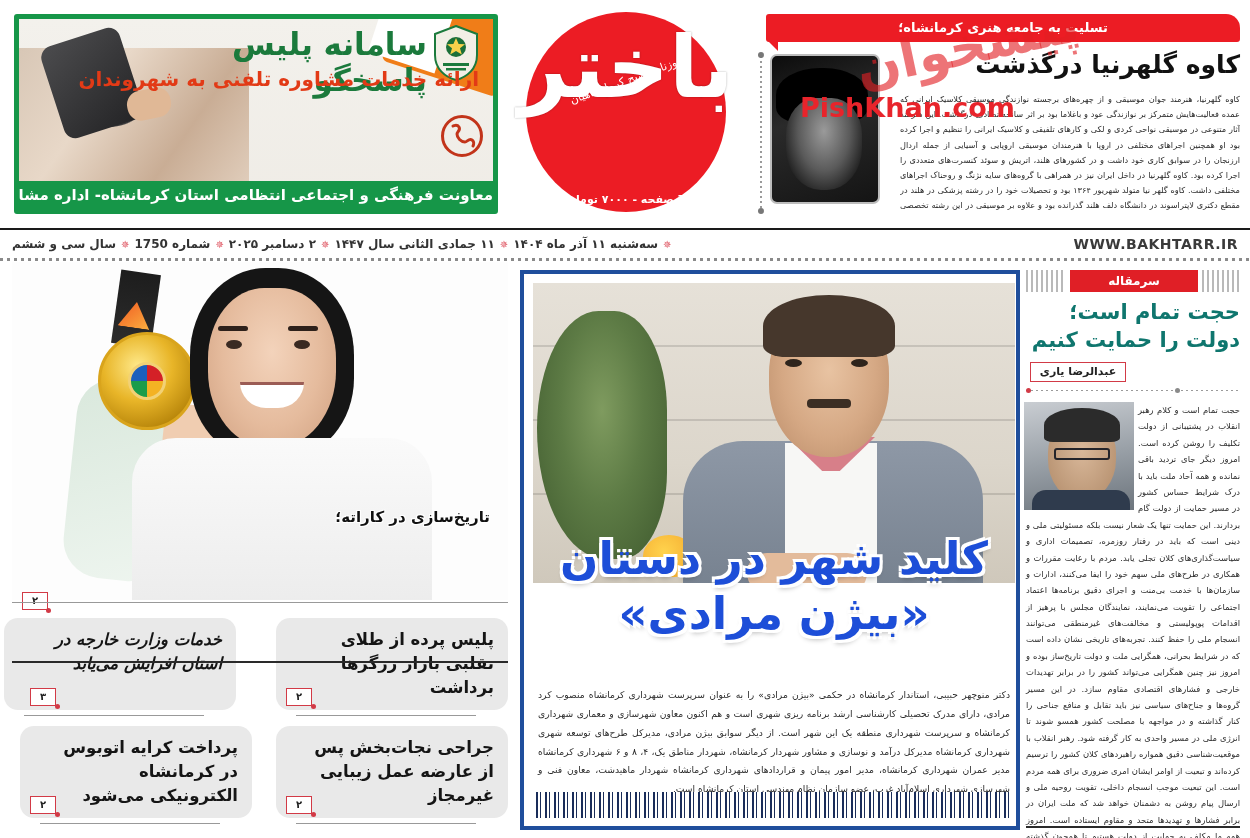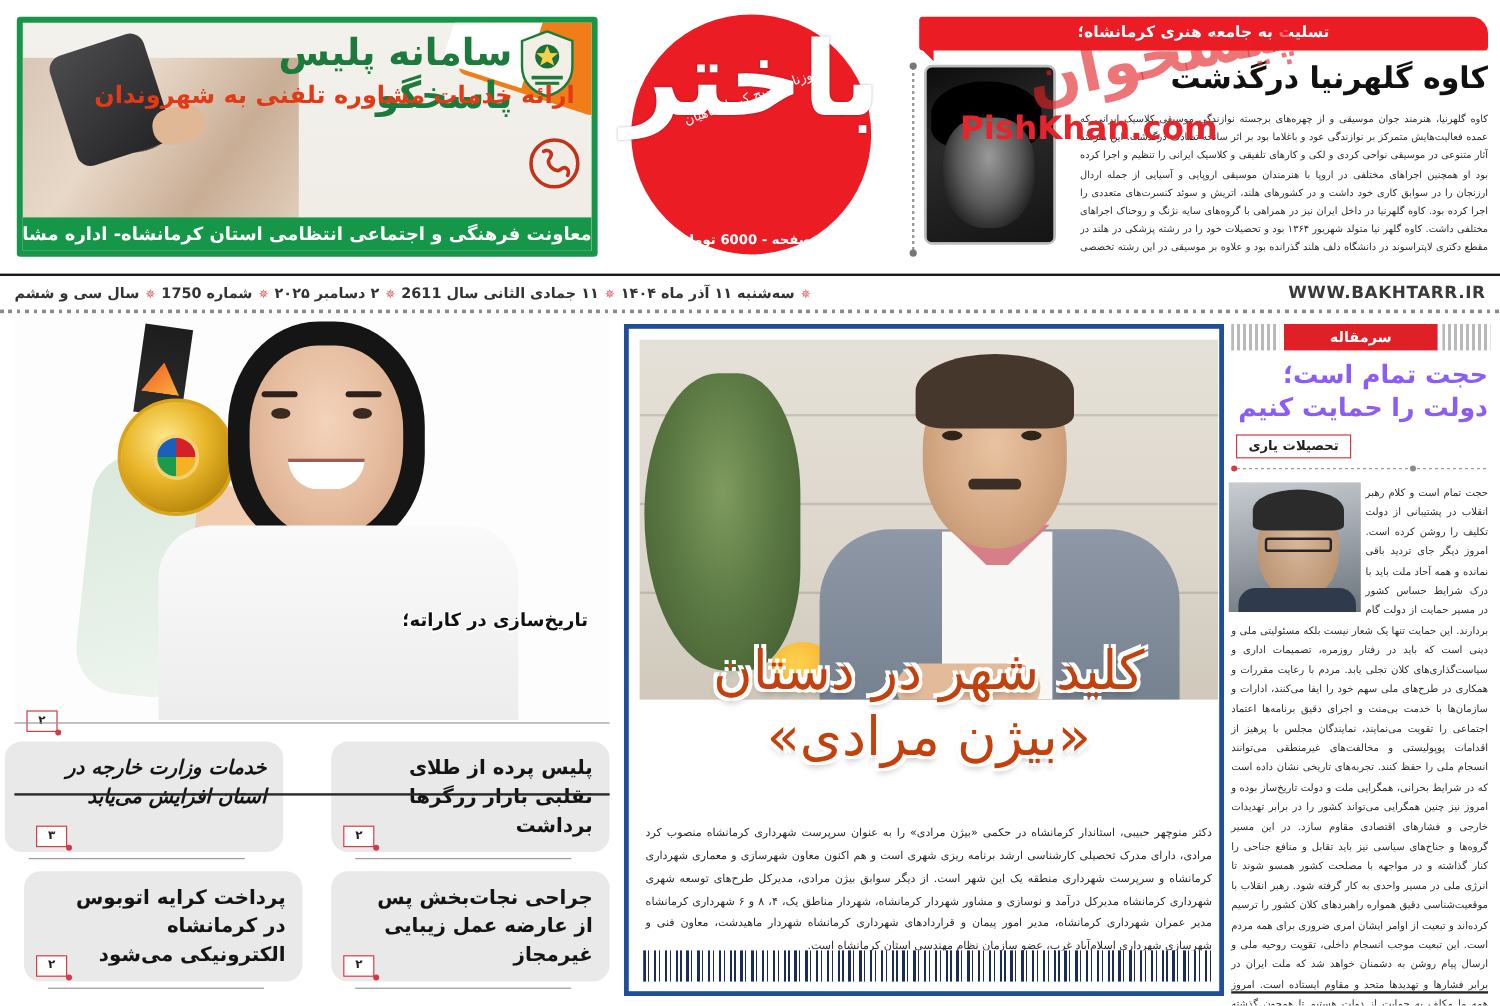--- a/index.html
+++ b/index.html
@@ -314,21 +314,21 @@
     position:absolute; left:254px; top:154px; width:88px; height:34px;
     background:#d77f89; clip-path: polygon(0 0, 100% 0, 60% 100%, 40% 100%);
   }
   .cp-hands {
     position:absolute; left:214px; top:270px; width:120px; height:40px;
     background:#e3bb9b; border-radius:20px;
   }
 
   .center-head {
     position:absolute; left:9px; top:258px; width:482px;
-    text-align:center; font-size:45px; font-weight:normal; color:#c2410c;
+    text-align:center; font-size:45px; font-weight:bold; color:#1d4ed8;
     line-height:1.22;
     text-shadow: 3px 3px 0 #fff, -3px -3px 0 #fff, 3px -3px 0 #fff, -3px 3px 0 #fff,
                  0 4px 5px rgba(0,0,0,.25);
   }
   .center-body {
     position:absolute; left:14px; top:412px; width:472px; height:100px;
     font-size:9.2px; line-height:2.05; color:#2a2a2a; text-align:justify;
     direction:rtl;
   }
   .barcode {
@@ -346,21 +346,21 @@
     background:#e01f26; color:#fff; font-size:12px; font-weight:bold;
     text-align:center; line-height:22px;
   }
   .op-bars-r, .op-bars-l {
     position:absolute; top:4px; width:40px; height:22px;
     background: repeating-linear-gradient(to right,#b9b9b9 0 2px, #fff 2px 5px);
   }
   .op-bars-r { right:4px; } .op-bars-l { right:180px; }
   .op-title {
     position:absolute; right:6px; top:32px; width:214px;
-    text-align:right; font-size:21px; font-weight:bold; color:#8b5cf6; line-height:1.35;
+    text-align:right; font-size:21px; font-weight:bold; color:#0f766e; line-height:1.35;
   }
   .op-author {
     position:absolute; right:120px; top:96px; width:96px; height:20px;
     border:1.4px solid #d23a46; text-align:center; font-size:11px;
     line-height:18px; color:#222; font-weight:bold; background:#fff;
   }
   .op-divider {
     position:absolute; right:6px; top:124px; width:214px; height:1px;
     background:repeating-linear-gradient(to right,#9a9a9a 0 2px,transparent 2px 5px);
   }
@@ -437,41 +437,41 @@
           <path d="M9 8 C9 8 13 6 15 9 C17 12 13 14 13 16 C13 20 17 24 21 24 C23 24 25 20 28 22 C31 24 29 28 29 28" fill="none" stroke="#c2341a" stroke-width="3" stroke-linecap="round"></path>
         </svg>
       </div>
       <div class="ad-footer">معاونت فرهنگی و اجتماعی انتظامی استان کرمانشاه- اداره مشاوره و مددکاری</div>
     </div>
 
     <div class="masthead">
       <div class="logo-circle"></div>
       <div class="logo-word">باختر</div>
       <div class="logo-sub">روزنامه صبح کرمانشاهیان</div>
-      <div class="logo-price">۴ صفحه - 6000 تومان</div>
+      <div class="logo-price">7 صفحه - ۷۰۰۰ تومان</div>
     </div>
 
     <div class="obit">
       <div class="obit-banner">تسلیت به جامعه هنری کرمانشاه؛</div>
       <div class="obit-title">کاوه گلهرنیا درگذشت</div>
       <div class="obit-photo">
         <div class="hair"></div>
         <div class="face"></div>
       </div>
       <div class="obit-text">کاوه گلهرنیا، هنرمند جوان موسیقی و از چهره‌های برجسته نوازندگی موسیقی کلاسیک ایرانی که عمده فعالیت‌هایش متمرکز بر نوازندگی عود و باغلاما بود بر اثر سانحه تصادف درگذشت. این هنرمند آثار متنوعی در موسیقی نواحی کردی و لکی و کارهای تلفیقی و کلاسیک ایرانی را تنظیم و اجرا کرده بود او همچنین اجراهای مختلفی در اروپا با هنرمندان موسیقی اروپایی و آسیایی از جمله اردال ارزنجان را در سوابق کاری خود داشت و در کشورهای هلند، اتریش و سوئد کنسرت‌های متعددی را اجرا کرده بود. کاوه گلهرنیا در داخل ایران نیز در همراهی با گروه‌های سایه نژنگ و روحناک اجراهای مختلفی داشت. کاوه گلهر نیا متولد شهریور ۱۳۶۴ بود و تحصیلات خود را در رشته پزشکی در هلند در مقطع دکتری لاپتراسوند در دانشگاه دلف هلند گذرانده بود و علاوه بر موسیقی در این رشته تخصصی نیز فعالیت داشت. پیکر او در قطعه هنرمندان کرمانشاه به خاک سپرده می‌شود.</div>
       <div class="obit-dots"></div>
       <div class="wm-red">پیشخوان</div>
       <div class="wm-latin">PishKhan.com</div>
     </div>
   </div>
 
   <div class="datebar">
     <div class="site-url">WWW.BAKHTARR.IR</div>
     <div class="date-line">
-      <span class="date-sep">✵</span><span>سه‌شنبه ۱۱ آذر ماه ۱۴۰۴</span><span class="date-sep">✵</span><span>۱۱ جمادی الثانی سال 2611</span><span class="date-sep">✵</span><span>۲ دسامبر ۲۰۲۵</span><span class="date-sep">✵</span><span>شماره 1750</span><span class="date-sep">✵</span><span>سال سی و ششم</span>
+      <span class="date-sep">✵</span><span>سه‌شنبه ۱۱ آذر ماه ۱۴۰۴</span><span class="date-sep">✵</span><span>۱۱ جمادی الثانی سال ۱۴۴۷</span><span class="date-sep">✵</span><span>۲ دسامبر ۲۰۲۵</span><span class="date-sep">✵</span><span>شماره 1750</span><span class="date-sep">✵</span><span>سال سی و ششم</span>
     </div>
   </div>
   <div class="dashrule"></div>
 
   <div class="col-left">
 
     <div class="athlete-photo">
       <div class="ath-arm">
         <div class="ath-hand"></div>
       </div>
@@ -549,21 +549,21 @@
     <div class="center-head">کلید شهر در دستان «بیژن مرادی»</div>
     <div class="center-body">دکتر منوچهر حبیبی، استاندار کرمانشاه در حکمی «بیژن مرادی» را به عنوان سرپرست شهرداری کرمانشاه منصوب کرد مرادی، دارای مدرک تحصیلی کارشناسی ارشد برنامه ریزی شهری است و هم اکنون معاون شهرسازی و معماری شهرداری کرمانشاه و سرپرست شهرداری منطقه یک این شهر است. از دیگر سوابق بیژن مرادی، مدیرکل طرح‌های توسعه شهری شهرداری کرمانشاه مدیرکل درآمد و نوسازی و مشاور شهردار کرمانشاه، شهردار مناطق یک، ۴، ۸ و ۶ شهرداری کرمانشاه مدیر عمران شهرداری کرمانشاه، مدیر امور پیمان و قراردادهای شهرداری کرمانشاه شهردار ماهیدشت، معاون فنی و شهرسازی شهرداری اسلام‌آباد غرب، عضو سازمان نظام مهندسی استان کرمانشاه است.</div>
     <div class="barcode"></div>
   </div>
 
   <div class="col-right">
     <div class="op-bars-r"></div>
     <div class="op-bars-l"></div>
     <div class="op-label">سرمقاله</div>
     <div class="op-title">حجت تمام است؛ دولت را حمایت کنیم</div>
-    <div class="op-author">تحصیلات یاری</div>
+    <div class="op-author">عبدالرضا یاری</div>
     <div class="op-divider"></div>
 
     <div class="op-photo">
       <div class="pf"></div>
       <div class="ph"></div>
       <div class="pg"></div>
       <div class="psuit"></div>
     </div>
 
     <div class="op-text-wrap">

